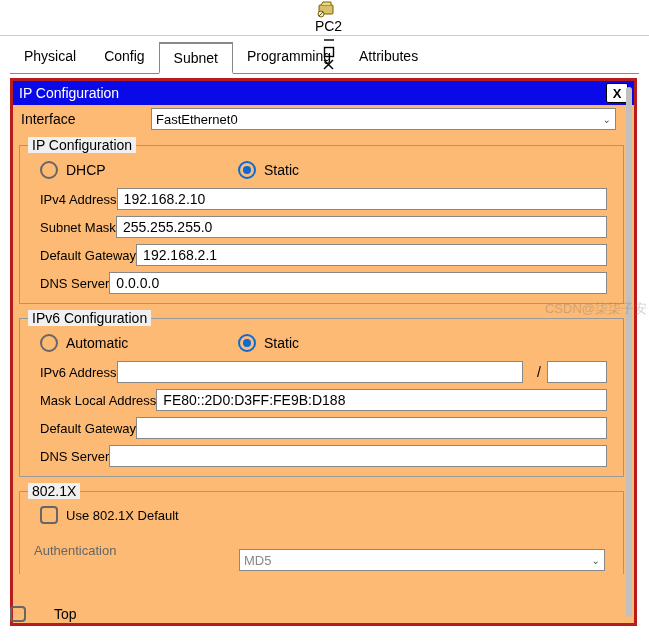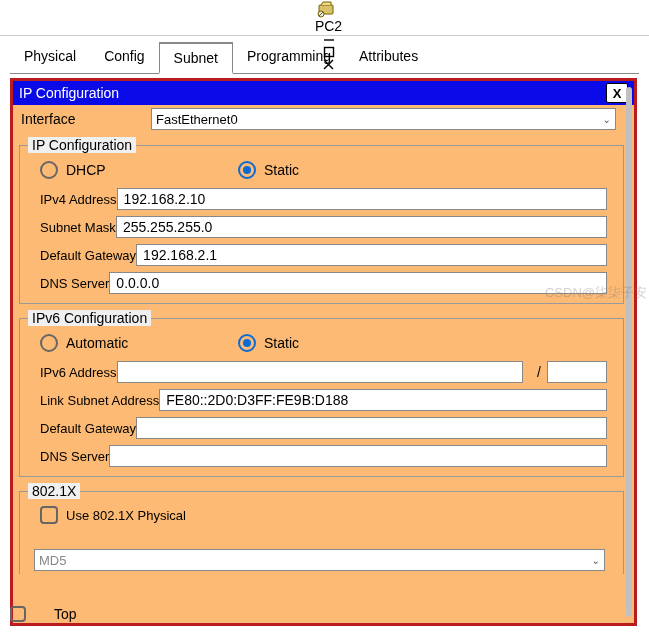--- a/index.html
+++ b/index.html
@@ -45,21 +45,21 @@
     .txt.short { flex: 0 0 60px; }
     .sep-slash { padding: 0 6px; font-size: 14px; }
 
     .frow { display: flex; align-items: center; padding: 3px 6px 3px 18px; }
 
     .checkbox { width: 18px; height: 18px; border: 2px solid #666; border-radius: 4px; display: inline-block; margin-right: 8px; }
 
     .footer { position: absolute; bottom: 4px; left: 10px; display: flex; align-items: center; gap: 20px; font-size: 14px; justify-content: center; }
     .footer .checkbox { width: 16px; height: 16px; }
 
-    .watermark { position: absolute; right: 2px; top: 284px; writing-mode: horizontal-tb; color: rgba(120,120,120,0.35); font-size: 13px; letter-spacing: 0; }
+    .watermark { position: absolute; right: 2px; top: 300px; writing-mode: horizontal-tb; color: rgba(120,120,120,0.35); font-size: 13px; letter-spacing: 0; }
   </style>
 </head>
 <body>
 
 <div class="titlebar">
   <span class="app-icon">
     <svg viewBox="0 0 18 18" width="18" height="18">
         <rect x="2" y="5" width="14" height="9" rx="1" fill="#d9c06b" stroke="#7a6000"></rect>
         <path d="M4 5 L6 2 L14 2 L14 5" fill="#eed98a" stroke="#7a6000"></path>
         <circle cx="4" cy="14" r="3" fill="#e8e8e8" stroke="#7a6000"></circle>
@@ -164,21 +164,21 @@
         <span class="lbl-wide">IPv6 Address</span>
         <div class="txt">
             <span></span>
           </div>
         <span class="sep-slash">/</span>
         <div class="txt short">
             <span></span>
           </div>
       </div>
       <div class="frow">
-          <span class="lbl-wide">Link Subnet Address</span>
+          <span class="lbl-wide">Mask Local Address</span>
           <div class="txt">
             <span>FE80::2D0:D3FF:FE9B:D188</span>
           </div>
         </div>
       <div class="frow">
           <span class="lbl-wide">Default Gateway</span>
           <div class="txt">
             <span></span>
           </div>
         </div>
@@ -187,23 +187,24 @@
           <div class="txt">
             <span></span>
           </div>
         </div>
     </fieldset>
 
     <fieldset style="border-bottom:none; padding-bottom:0;">
       <legend>802.1X</legend>
       <div class="frow">
         <span class="checkbox"></span>
-        <span>Use 802.1X Physical</span>
+        <span>Use 802.1X Default</span>
       </div>
       <div class="frow" style="padding-left:12px;">
+        <span class="lbl-wide" style="width:205px; color:#666;">Authentication</span>
         <div class="select" style="flex:1; color:#888;margin-top:19px;">
           <span>MD5</span>
           <span class="chev">⌄</span>
         </div>
       </div>
     </fieldset>
 
     <div class="scrollbar-fake"></div>
   </div>
 

